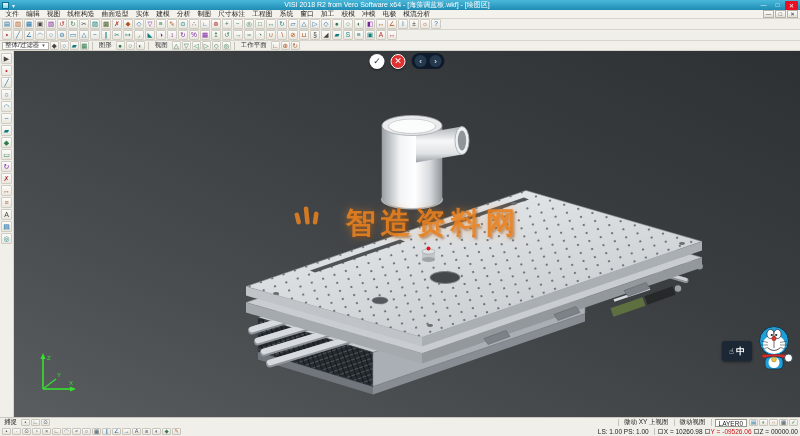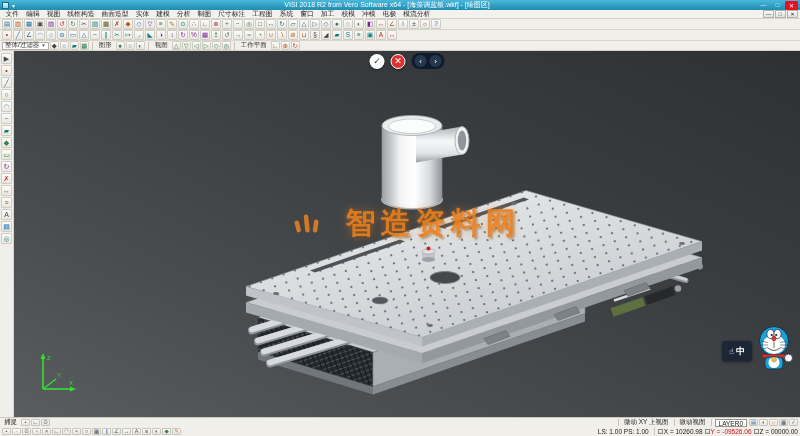--- a/index.html
+++ b/index.html
@@ -57,21 +57,21 @@
   .cbtn { width:15px; height:15px; border-radius:50%; display:flex; align-items:center; justify-content:center;
     font-size:9px; font-weight:bold; box-shadow:0 1px 2px rgba(0,0,0,.55); cursor:default; }
   .cbtn.ok { background:#fff; color:#17333d; }
   .cbtn.cancel { background:#e03131; color:#fff; border:1px solid #fff; }
   .nav-pill { height:16px; background:#0f1b2a; border-radius:8px; display:flex; align-items:center; gap:3px; padding:0 3px; }
   .nav-btn { width:12px; height:12px; border-radius:50%; background:#24394e; color:#fff; font-size:8px;
     display:flex; align-items:center; justify-content:center; }
 
   
   .watermark { position:absolute; left:50%; top:47%; transform:translate(-50%,-50%); display:flex;
-    align-items:center; gap:26px; color:#e8801f; opacity:.92; pointer-events:none; z-index:3; }
+    gap:26px; color:#e8801f; opacity:.92; pointer-events:none; z-index:3; }
   .wm-text { font-size:30px; font-weight:bold; letter-spacing:5px; white-space:nowrap;
     text-shadow:0 0 9px rgba(242,140,40,.55), 2px 2px 2px rgba(110,55,8,.45); }
 
   .axis-triad { position:absolute; left:22px; bottom:20px; z-index:3; }
 
   .ime-box { position:absolute; right:48px; bottom:56px; width:30px; height:20px; background:#1b2735;
     border-radius:3px; color:#fff; display:flex; align-items:center; justify-content:center; gap:2px;
     font-size:9px; font-weight:bold; box-shadow:0 1px 3px rgba(0,0,0,.5); z-index:4; }
   .ime-hand { font-size:8px; font-weight:normal; }
   .doraemon { position:absolute; right:3px; bottom:44px; width:42px; height:48px; z-index:4; }

